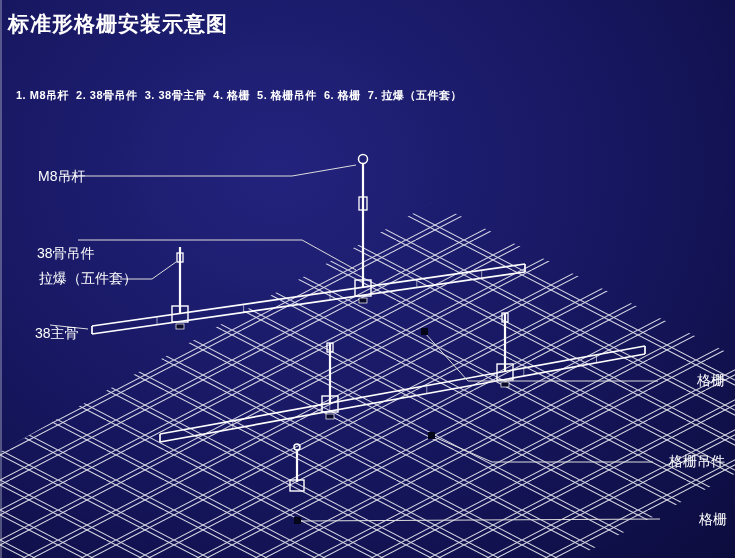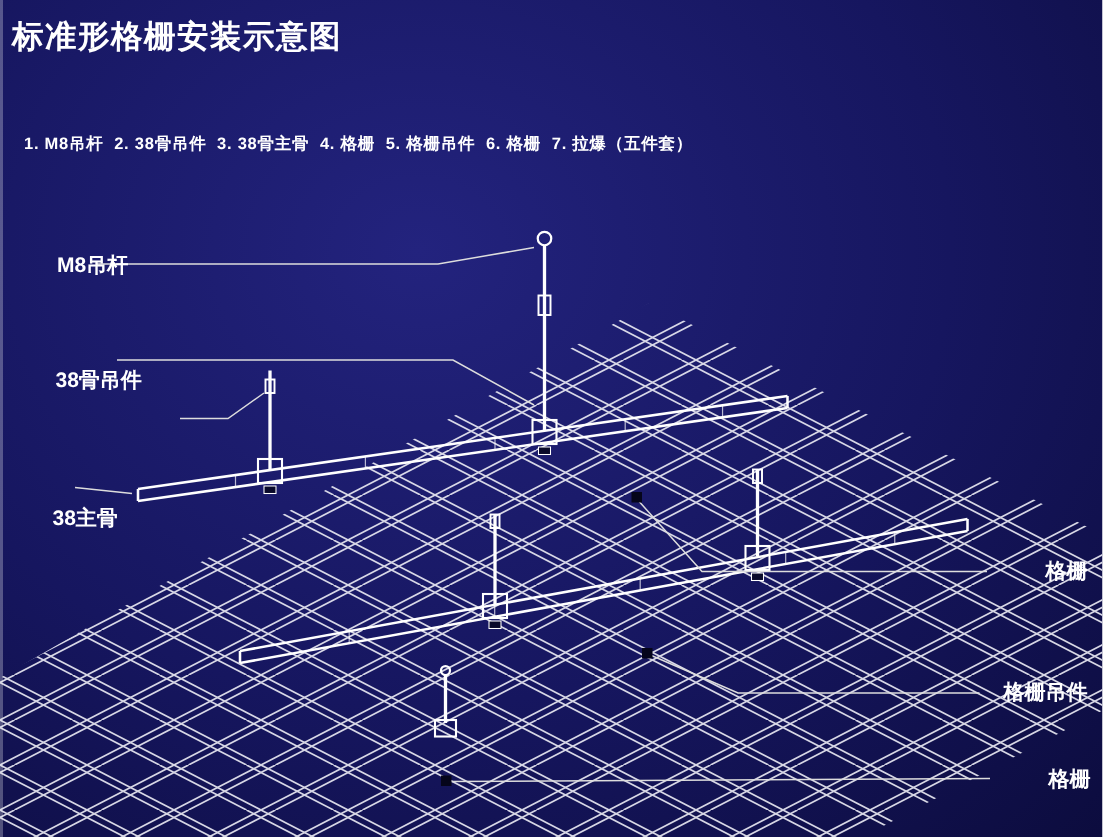--- a/index.html
+++ b/index.html
@@ -18,27 +18,27 @@
   .title{
     position:absolute;left:8px;top:10px;
     color:#ffffff;font-size:21px;font-weight:bold;letter-spacing:1px;
   }
   .legend{
     position:absolute;left:16px;top:88px;
     color:#ffffff;font-size:11px;font-weight:bold;white-space:pre;letter-spacing:.5px;
   }
   .diagram-svg{position:absolute;left:0;top:0;}
   .co{
-    position:absolute;color:#ffffff;font-size:14px;font-weight:bold;
+    position:absolute;color:#ffffff;font-size:14px;font-weight:normal;
     white-space:nowrap;line-height:18px;padding-left:33px;
   }
   #co-m8{left:5px;top:167px}
   #co-h38{left:4px;top:244px}
   #co-labao{left:6px;top:269px}
-  #co-main38{left:2px;top:336px}
+  #co-main38{left:2px;top:324px}
   #co-g1{left:664px;top:371px}
   #co-gh{left:636px;top:452px}
   #co-g2{left:666px;top:510px}
 </style>
 </head>
 <body>
 
 <div class="stage">
 
   <div class="edge-strip"></div>
@@ -135,18 +135,19 @@
 
     <g fill="#05051a">
       <rect x="421" y="328" width="7" height="7"></rect>
       <rect x="428" y="432" width="7" height="7"></rect>
       <rect x="294" y="517" width="7" height="7"></rect>
     </g>
   </svg>
 
   <div class="co" id="co-m8">M8吊杆</div>
   <div class="co" id="co-h38">38骨吊件</div>
+  <div class="co" id="co-labao">拉爆（五件套）</div>
   <div class="co" id="co-main38">38主骨</div>
   <div class="co" id="co-g1">格栅</div>
   <div class="co" id="co-gh">格栅吊件</div>
   <div class="co" id="co-g2">格栅</div>
 
 </div>
 
 </body></html>

